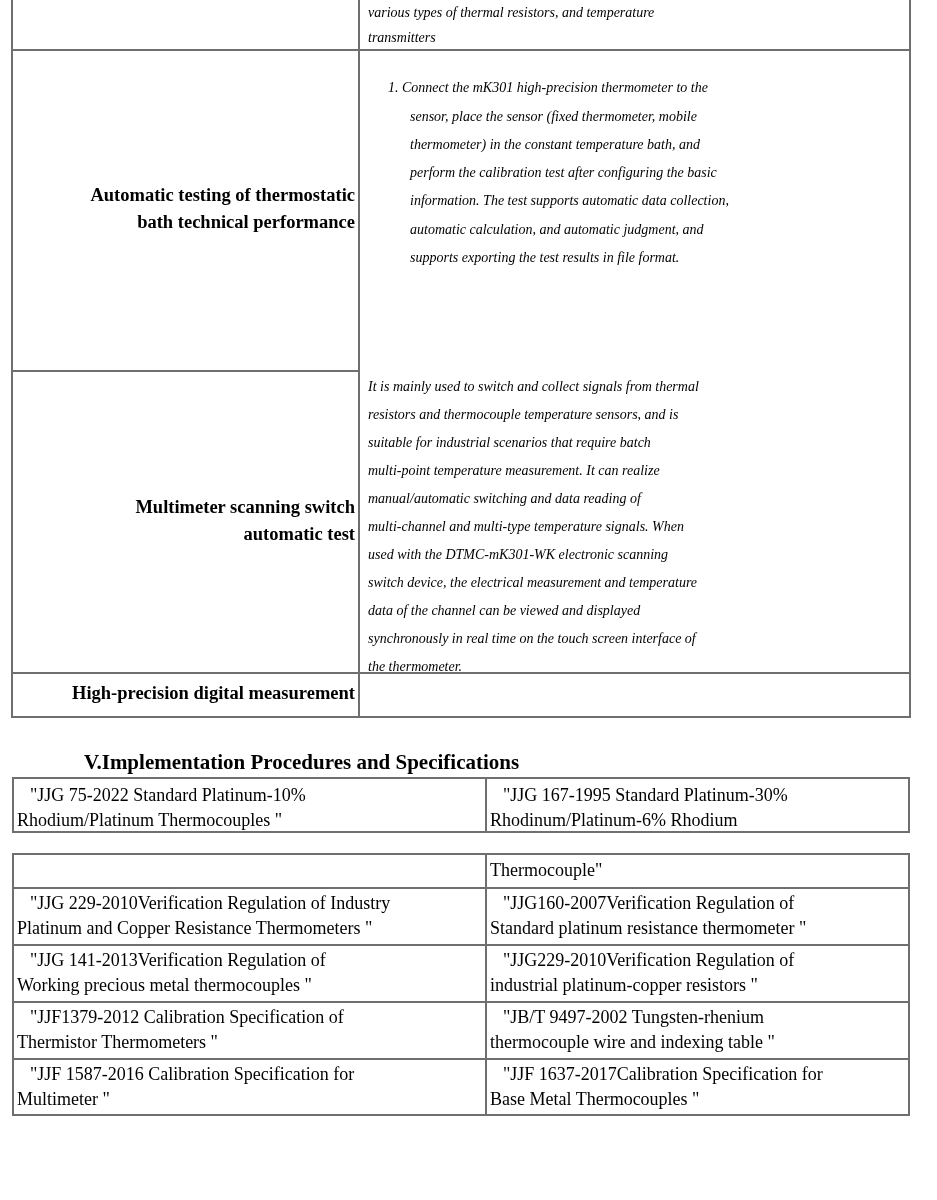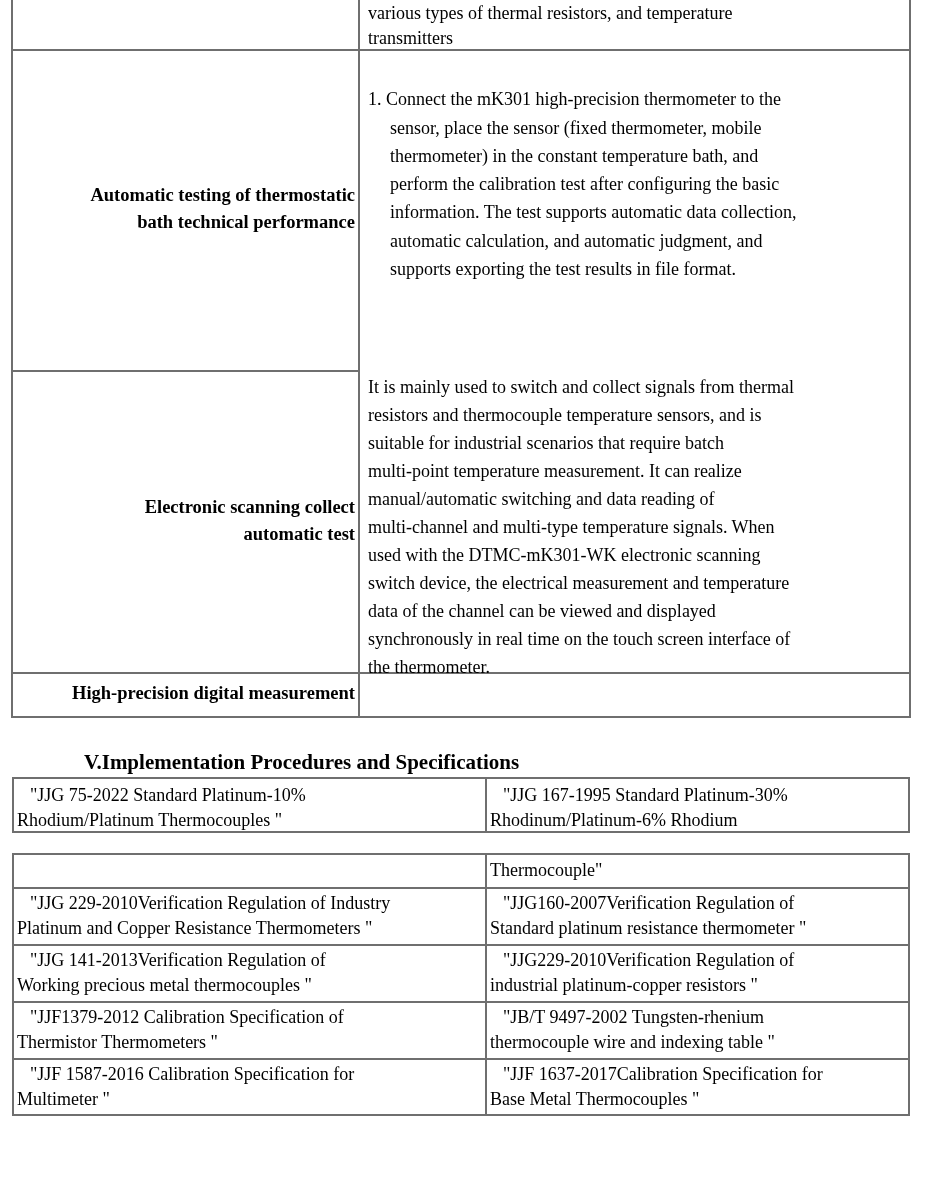--- a/index.html
+++ b/index.html
@@ -2,21 +2,21 @@
 <html><head>
 <meta charset="utf-8">
 <style>
   html,body{margin:0;padding:0;background:#fff;}
   .page{
     position:relative;width:937px;height:1200px;background:#ffffff;overflow:hidden;
     font-family:"Liberation Serif", serif;color:#000;
   }
   .vline,.hline{position:absolute;background:#6f6f6f;}
   .cell{position:absolute;white-space:pre-line;}
-  .t1-desc{left:368px;width:534px;font-size:18px;}
+  .t1-desc{left:368px;width:534px;font-size:14px;font-style:italic;}
   .t1-label{left:20px;width:335px;font-weight:bold;font-size:18.5px;line-height:27px;text-align:right;}
   .item{padding-left:22px;text-indent:-22px;white-space:pre-line;}
   .spec{font-size:18px;line-height:25.3px;text-indent:13px;}
   .spec-left{left:17px;width:462px;}
   .spec-right{left:490px;width:414px;}
   .heading{
     position:absolute;left:84px;top:733px;font-size:21px;font-weight:bold;
     white-space:nowrap;
     margin-top:17px;
   }
@@ -34,31 +34,31 @@
     <div class="hline" style="left:11px;top:49px;width:900px;height:1.5px;"></div>
     <div class="hline" style="left:11px;top:370px;width:348px;height:1.5px;"></div>
     <div class="hline" style="left:11px;top:672px;width:900px;height:1.5px;"></div>
     <div class="hline" style="left:11px;top:716px;width:900px;height:2px;"></div>
 
     <div class="cell t1-desc" style="top:1px;line-height:24.5px;">various types of thermal resistors, and temperature
 transmitters</div>
 
     <div class="cell t1-label" style="top:182px;">Automatic testing of thermostatic
 bath technical performance</div>
-    <div class="cell t1-desc" style="top:57px;line-height:28.3px;">
+    <div class="cell t1-desc" style="top:46px;line-height:28.3px;margin-left:20px;">
       <div class="item">1. Connect the mK301 high-precision thermometer to the
 sensor, place the sensor (fixed thermometer, mobile
 thermometer) in the constant temperature bath, and
 perform the calibration test after configuring the basic
 information. The test supports automatic data collection,
 automatic calculation, and automatic judgment, and
 supports exporting the test results in file format.</div>
     </div>
 
-    <div class="cell t1-label" style="top:494px;">Electronic scanning collect
+    <div class="cell t1-label" style="top:494px;">Multimeter scanning switch
 automatic test</div>
     <div class="cell t1-desc" style="top:373px;line-height:28px;">It is mainly used to switch and collect signals from thermal
 resistors and thermocouple temperature sensors, and is
 suitable for industrial scenarios that require batch
 multi-point temperature measurement. It can realize
 manual/automatic switching and data reading of
 multi-channel and multi-type temperature signals. When
 used with the DTMC-mK301-WK electronic scanning
 switch device, the electrical measurement and temperature
 data of the channel can be viewed and displayed

